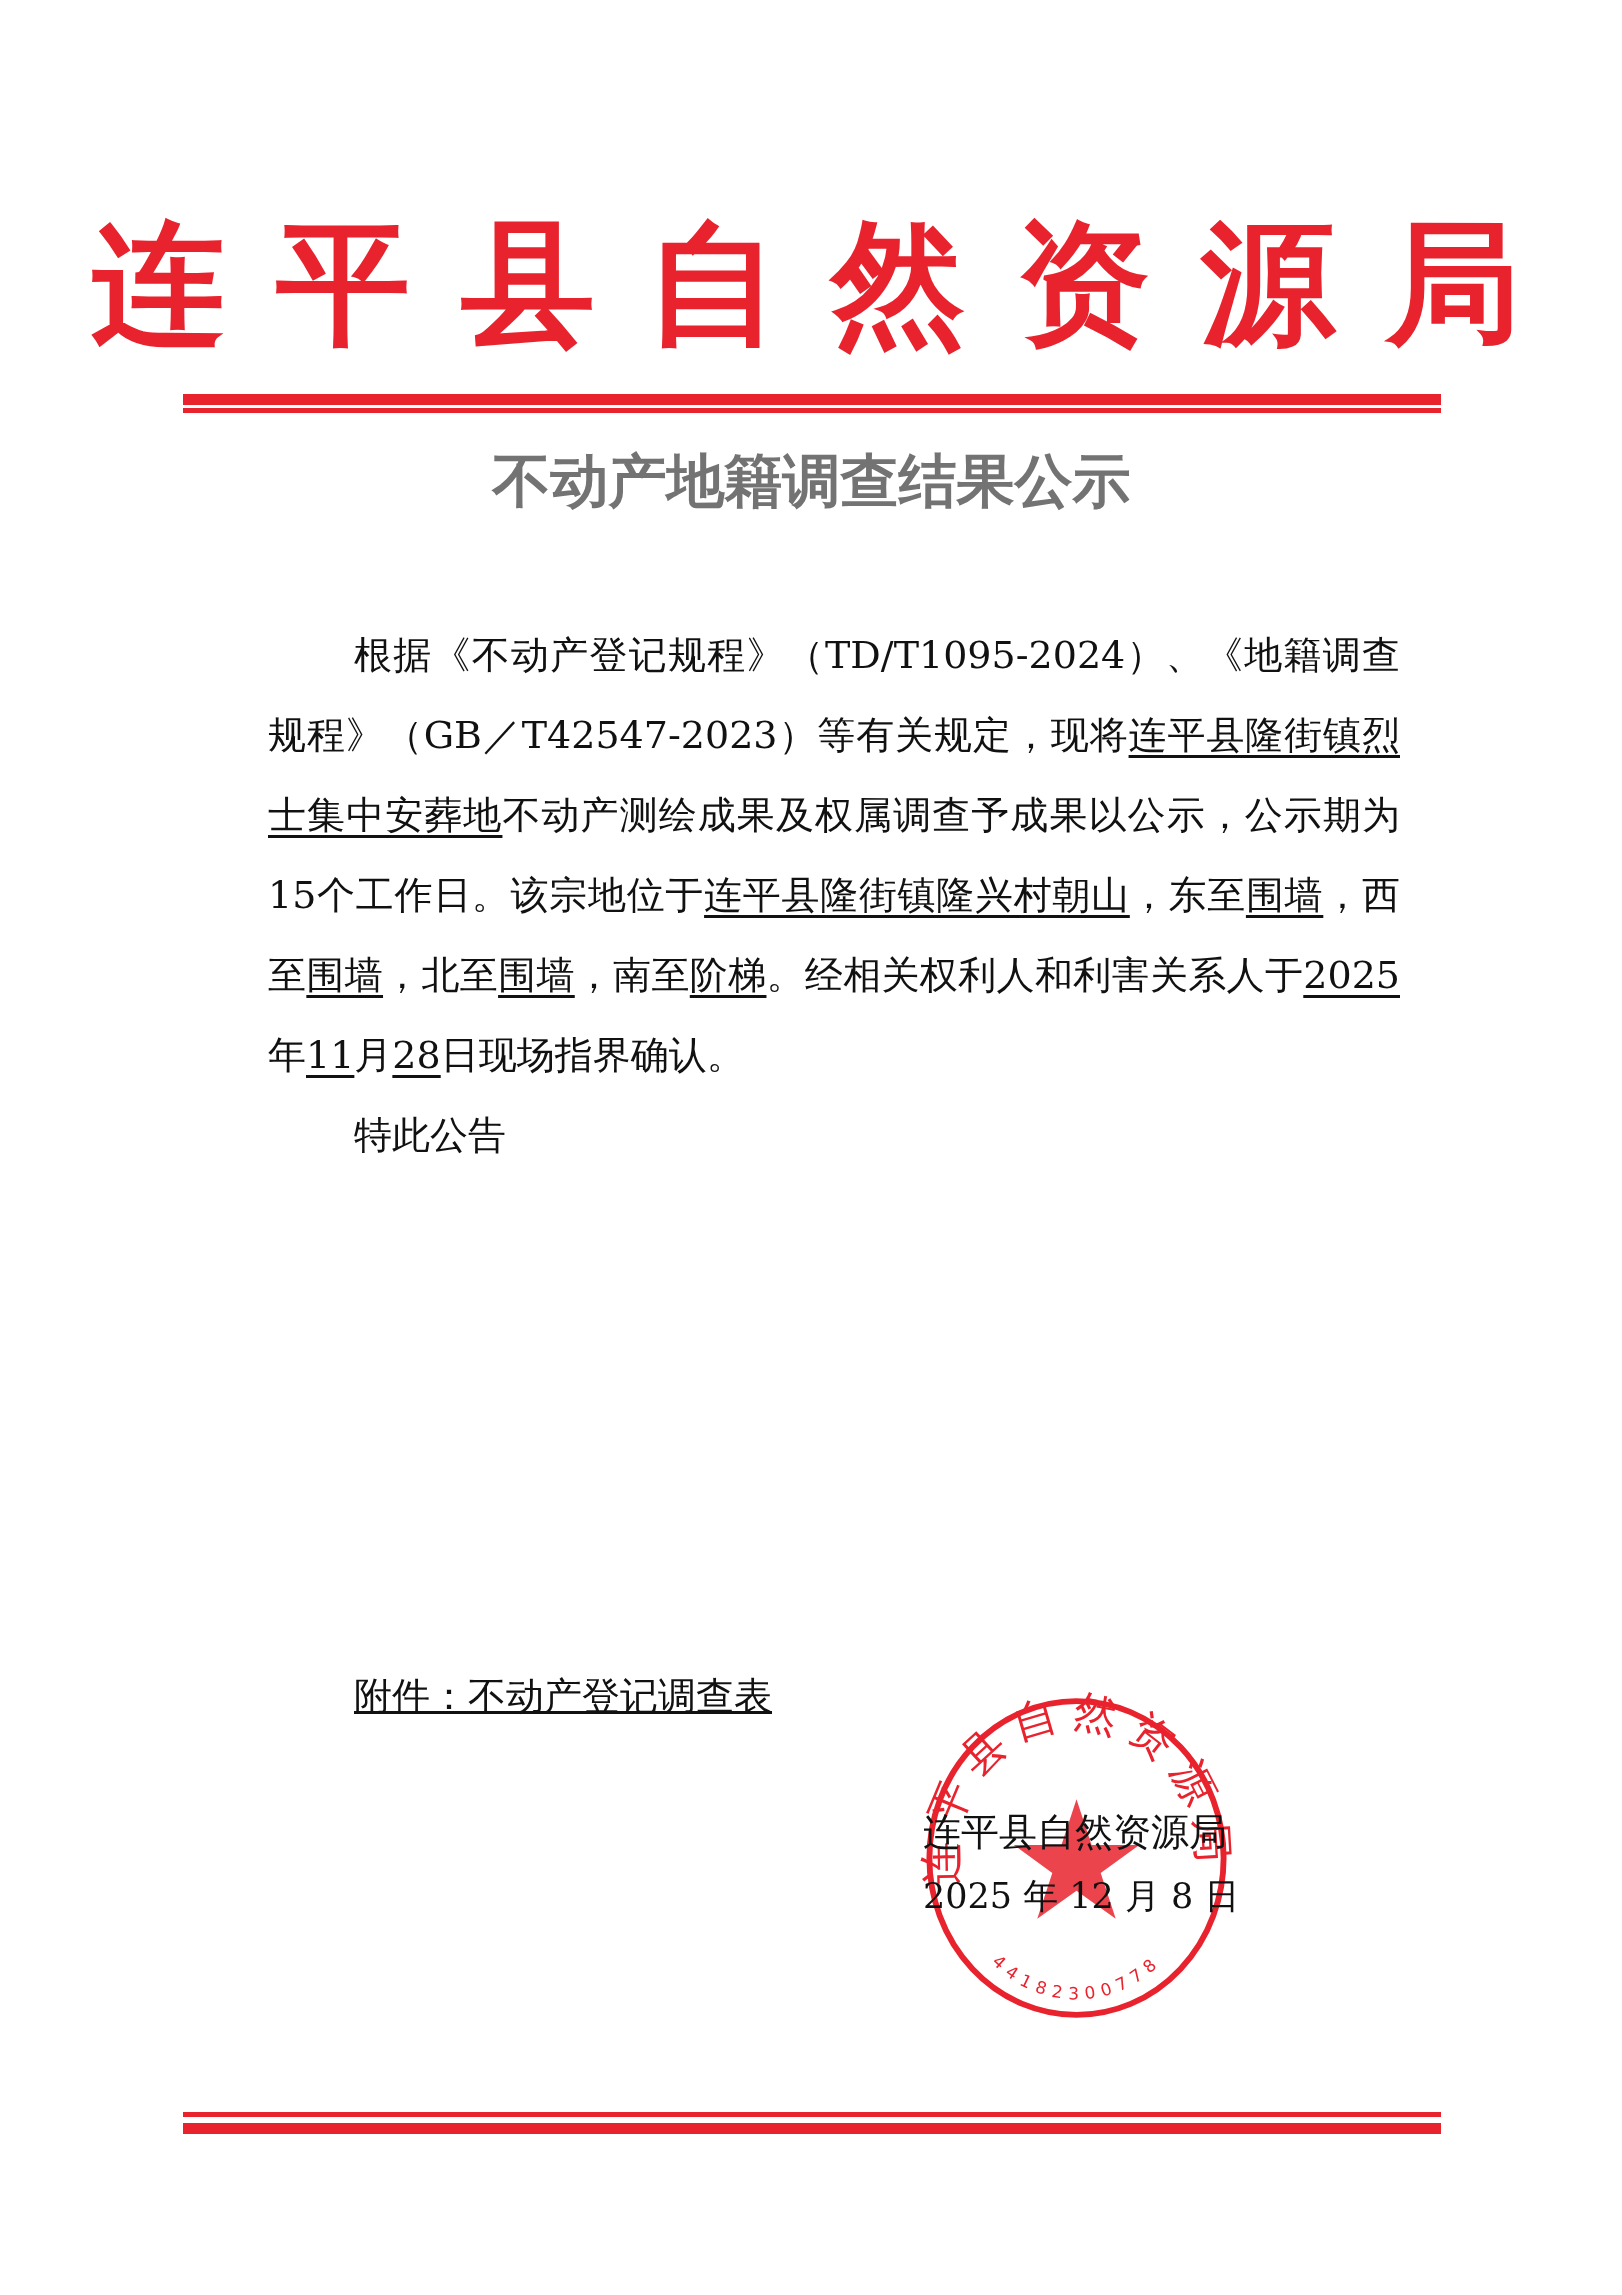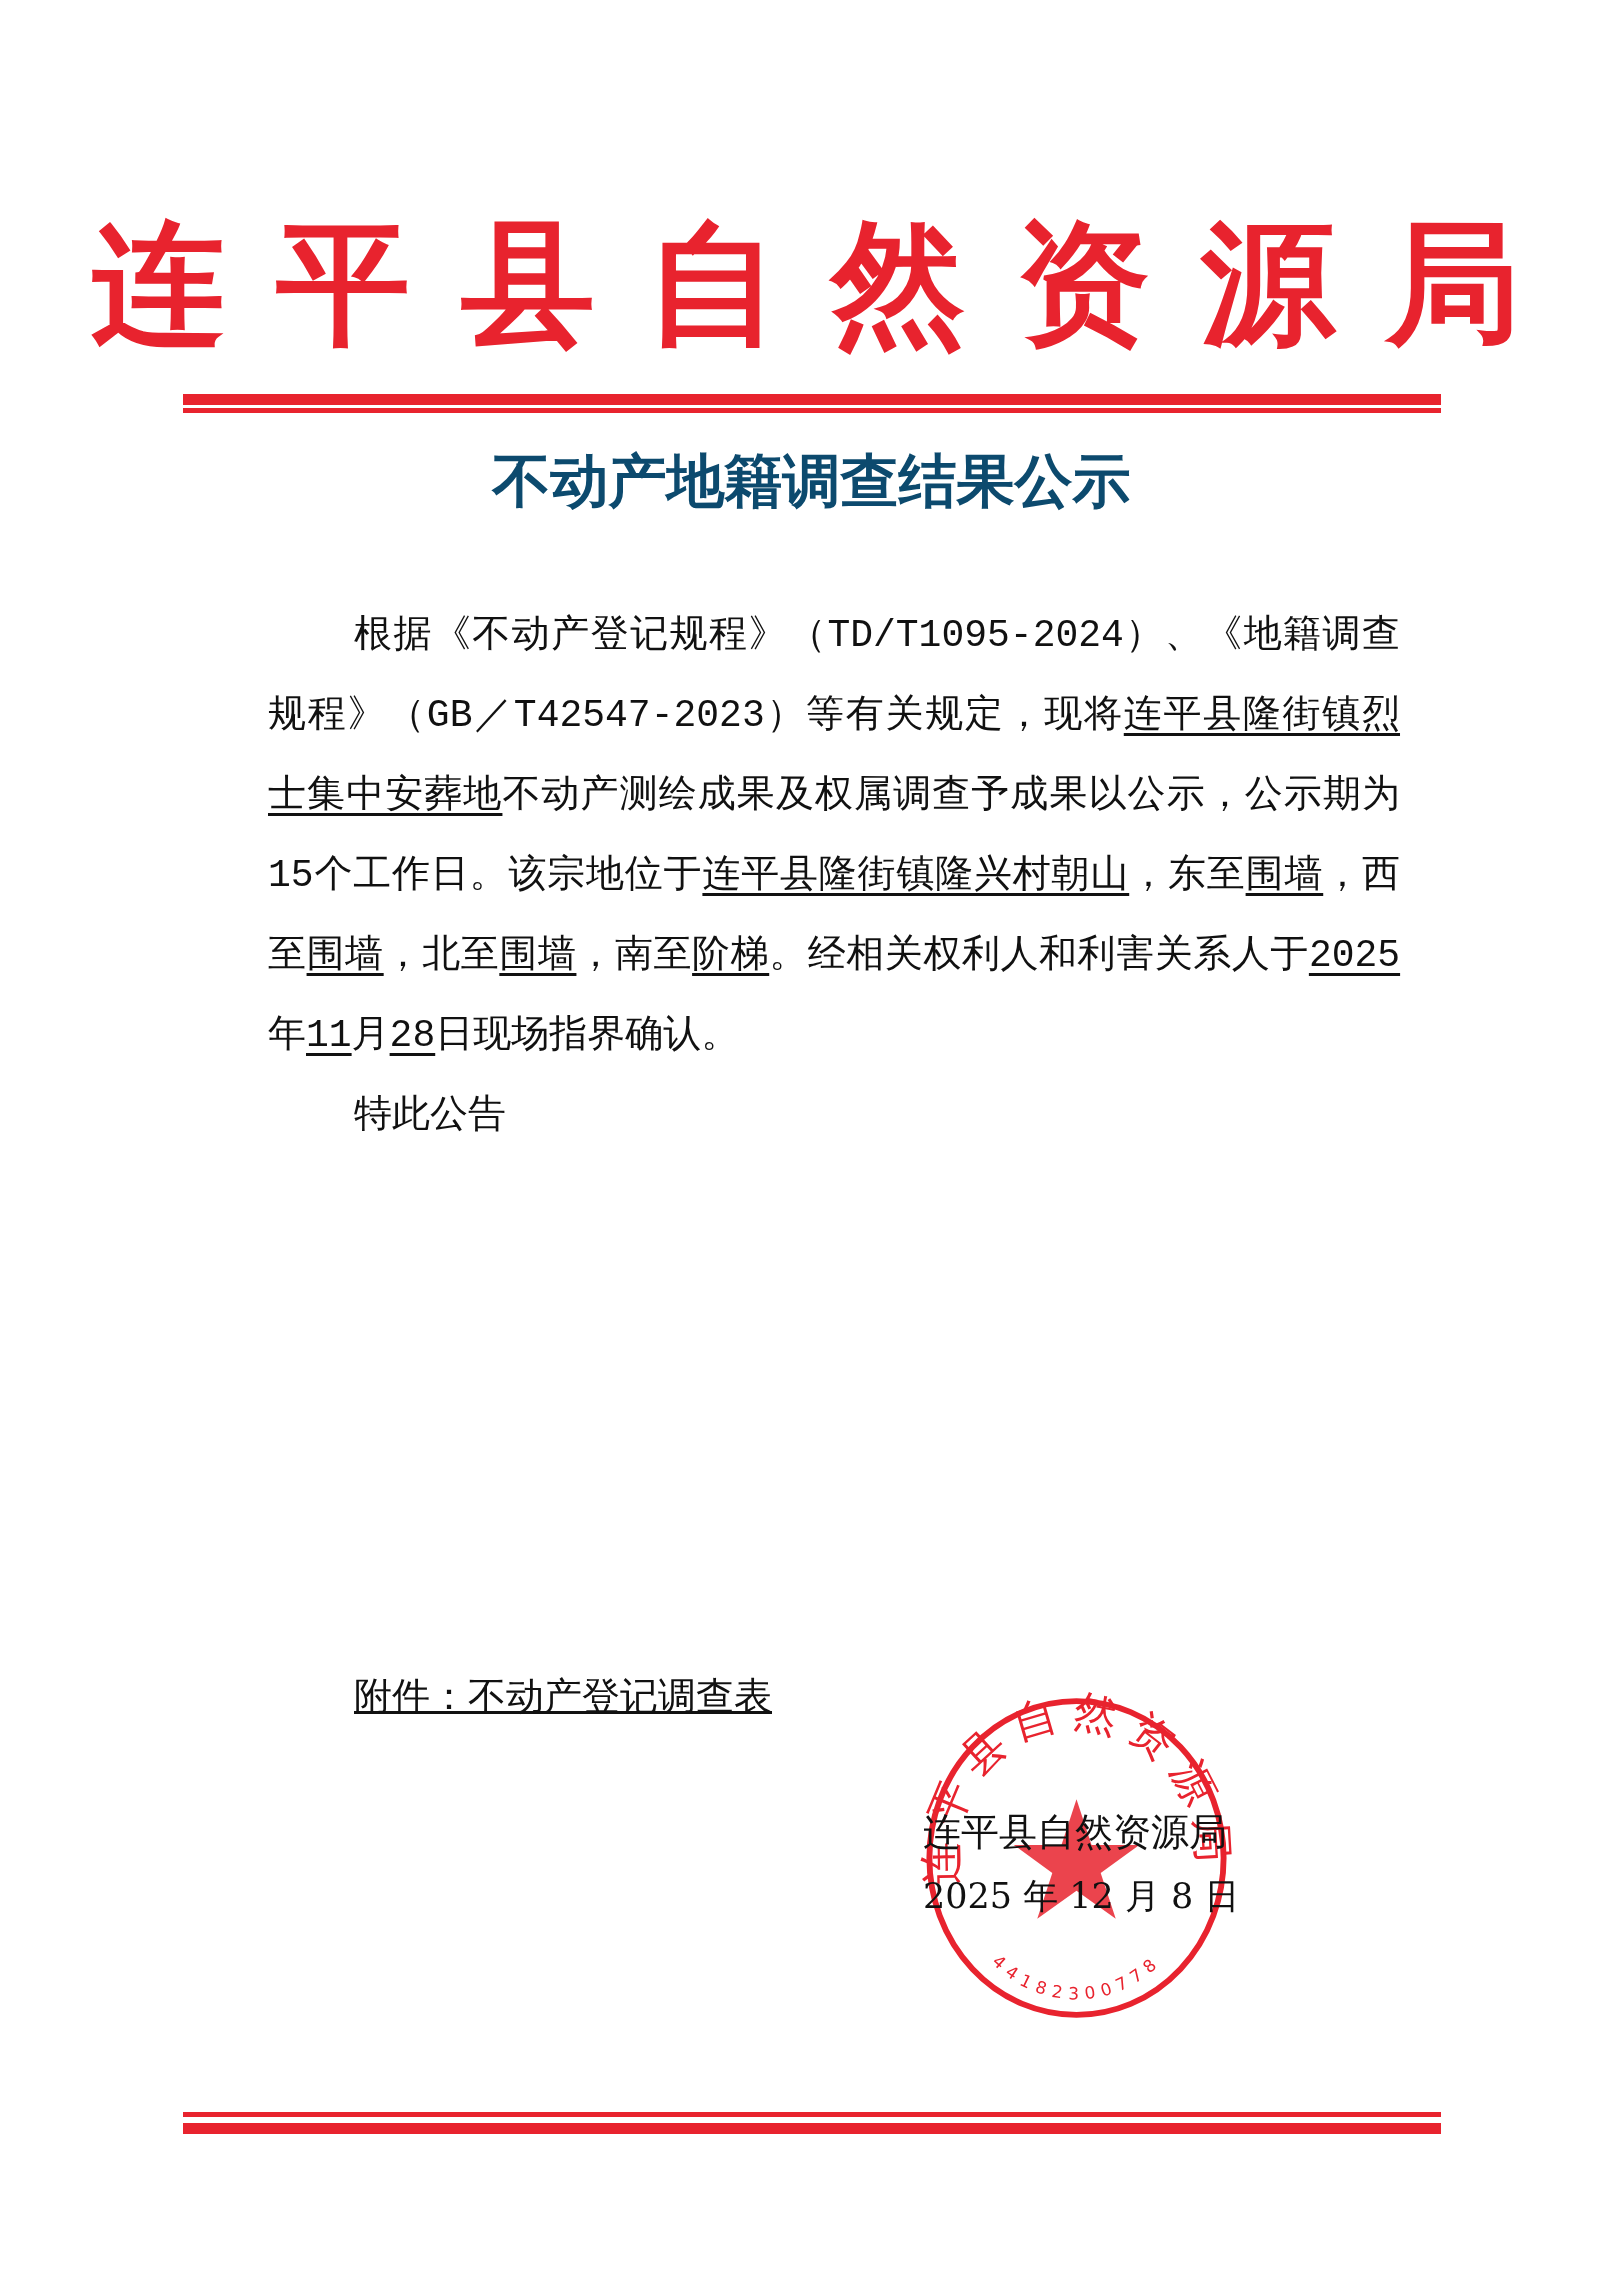--- a/index.html
+++ b/index.html
@@ -3,38 +3,38 @@
 <meta charset="utf-8">
 <style>
   html, body { margin: 0; padding: 0; background: #ffffff; }
   body { width: 1623px; height: 2295px; position: relative; overflow: hidden;
          font-family: "DejaVu Serif", "Liberation Serif", serif; color: #111; }
   .masthead { position: absolute; left: 0; top: 216px; width: 1623px; text-align: center;
               font-family: "DejaVu Serif", serif; font-weight: bold; font-size: 134px;
               letter-spacing: 51px; color: #e8232e; line-height: 1; padding-left: 39px; box-sizing: border-box; }
   .rule { position: absolute; left: 183px; width: 1258px; background: #e8232e; }
   .title { position: absolute; left: 0; top: 452px; width: 1623px; text-align: center;
-           font-family: "DejaVu Sans", sans-serif; font-weight: bold; font-size: 58px; line-height: 1; color: #0c4a6e; }
+           font-family: "DejaVu Sans", sans-serif; font-weight: bold; font-size: 58px; line-height: 1; color: #737373; }
   .body { position: absolute; left: 268px; width: 1132px; font-size: 38px; line-height: 80px; color: #111; }
   .p { margin: 0; text-align: justify; text-justify: inter-ideograph; }
   .indent { text-indent: 86px; }
   .u { text-decoration: underline; text-decoration-thickness: 3.3px; text-underline-offset: 6.5px; }
   .sign { position: absolute; left: 923px; font-size: 38px; line-height: 1; color: #111; z-index: 3; white-space: nowrap; }
   .seal { position: absolute; left: 913px; top: 1688px; width: 327px; height: 340px; z-index: 2; }
 </style>
 </head>
 <body>
 
 <div class="masthead">连平县自然资源局</div>
 <div class="rule" style="top:394px;height:10.5px;"></div>
 <div class="rule" style="top:408px;height:5.2px;"></div>
 
 <div class="title">不动产地籍调查结果公示</div>
 
-<div class="body" style="top:596px;font-family:Liberation Mono, monospace;">
+<div class="body" style="top:615px;">
   <p class="p indent"><span>根据《不动产登记规程》（TD/T1095-2024）、《地籍调查规程》（GB／T42547-2023）等有关规定，现将</span><span class="u">连平县隆街镇烈士集中安葬地</span><span>不动产测绘成果及权属调查予成果以公示，公示期为15个工作日。该宗地位于</span><span class="u">连平县隆街镇隆兴村朝山</span><span>，东至</span><span class="u">围墙</span><span>，西至</span><span class="u">围墙</span><span>，北至</span><span class="u">围墙</span><span>，南至</span><span class="u">阶梯</span><span>。经相关权利人和利害关系人于</span><span class="u">2025</span><span>年</span><span class="u">11</span><span>月</span><span class="u">28</span><span>日现场指界确认。</span></p>
   <p class="p indent">特此公告</p>
 </div>
 
 <div class="body" style="top:1656px;text-decoration:underline;">
   <p class="p indent">附件：不动产登记调查表</p>
 </div>
 
 <svg class="seal" viewBox="0 0 500 520">
   <defs>

